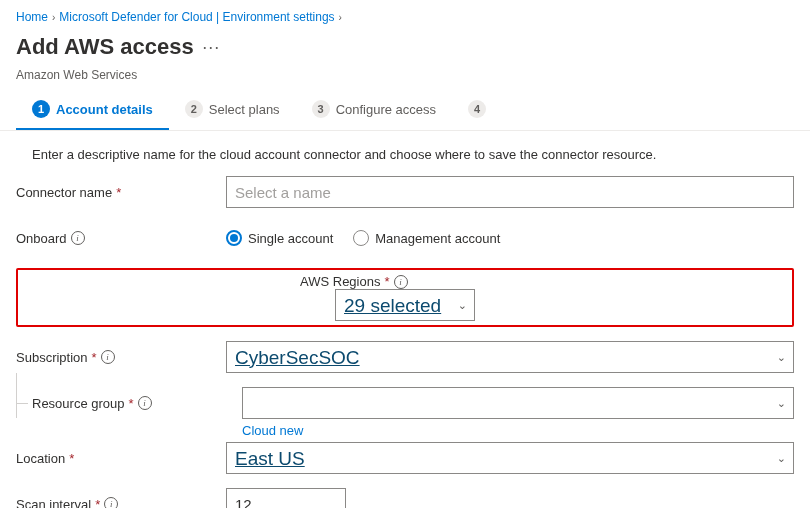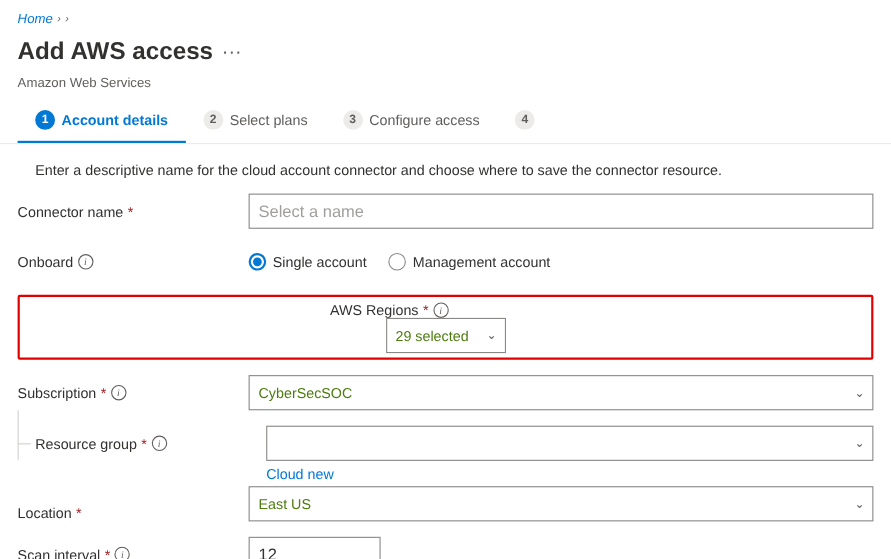--- a/index.html
+++ b/index.html
@@ -11,21 +11,20 @@
       width: 810px;
       min-height: 508px;
     }
     .breadcrumb {
       display: flex;
       align-items: center;
       padding: 10px 16px 6px;
       font-size: 12px;
       color: #0078d4;
       gap: 4px;
-      font-style: italic;
     }
     .breadcrumb span { color: #605e5c; }
     .breadcrumb a { color: #0078d4; text-decoration: none; }
     .chevron { color: #605e5c; font-size: 10px; }
     .page-header {
       padding: 4px 16px 8px;
       display: flex;
       align-items: center;
       gap: 8px;
     }
@@ -176,26 +175,27 @@
     }
     .select-wrapper {
       position: relative;
       width: 100%;
     }
     .select-input {
       width: 100%;
       height: 32px;
       border: 1px solid #8a8886;
       padding: 0 32px 0 8px;
-      font-size: 13px;
-      color: #4d7c0f;
+      font-size: 19px;
+      color: #0c4a6e;
       background: #fff;
       appearance: none;
       cursor: pointer;
       outline: none;
+      text-decoration: underline;
     }
     .select-chevron {
       position: absolute;
       right: 8px;
       top: 50%;
       transform: translateY(-50%);
       pointer-events: none;
       font-size: 11px;
       color: #605e5c;
     }
@@ -218,20 +218,21 @@
       display: inline-block;
       margin-top: 2px;
     }
   </style>
 </head>
 <body>
 
 <div class="breadcrumb">
   <a>Home</a>
   <span class="chevron">›</span>
+  <a>Microsoft Defender for Cloud | Environment settings</a>
   <span class="chevron">›</span>
 </div>
 
 <div class="page-header">
   <span class="page-title">Add AWS access</span>
   <span class="more-icon">···</span>
 </div>
 <div class="page-subtitle">Amazon Web Services</div>
 
 <div class="tabs">
@@ -336,21 +337,21 @@
           </select>
           <span class="select-chevron">⌄</span>
         </div>
       </div>
     </div>
     <div style="margin-left:210px;">
       <a class="create-new-link">Cloud new</a>
     </div>
   </div>
 
-  <div class="form-row" style="margin-top:0;align-items:flex-end;">
+  <div class="form-row" style="margin-top:0;">
     <div class="form-label">
       <span>Location</span>
       <span class="required-star">*</span>
     </div>
     <div class="form-control">
       <div class="select-wrapper">
         <select class="select-input">
           <option>East US</option>
         </select>
         <span class="select-chevron">⌄</span>

